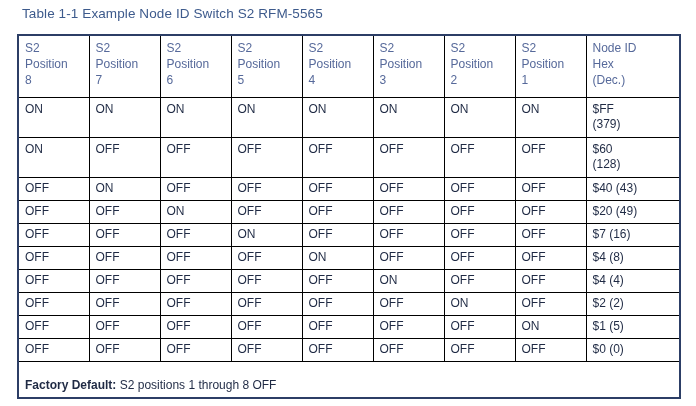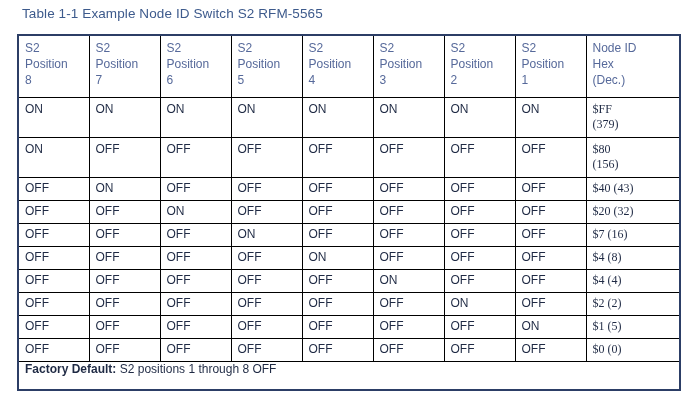--- a/index.html
+++ b/index.html
@@ -69,25 +69,24 @@
     height: 40px;
   }
   tr.row-short td {
     height: 23px;
     padding-top: 3px;
     padding-bottom: 3px;
   }
   td.nodeid .nl {
     display: block;
     white-space: nowrap;
-    font-family: Liberation Serif, serif;
   }
   tr.footer-row td {
-    height: 29px;
-    padding-top: 0;
+    height: 20px;
+    padding-top: 16px;
     color: #1f2a44;
     font-size: 12px;
     border-left: none;
     border-right: none;
     border-bottom: none;
   }
   tr.footer-row td b {
     font-weight: bold;
   }
   col.c-pos { width: 71px; }
@@ -180,22 +179,22 @@
           <tr class="row-tall">
             <td>ON</td>
             <td>OFF</td>
             <td>OFF</td>
             <td>OFF</td>
             <td>OFF</td>
             <td>OFF</td>
             <td>OFF</td>
             <td>OFF</td>
             <td class="nodeid">
-              <span class="nl">$80</span>
-              <span class="nl">(156)</span>
+              <span class="nl">$60</span>
+              <span class="nl">(128)</span>
             </td>
           </tr>
           <tr class="row-short">
             <td>OFF</td>
             <td>ON</td>
             <td>OFF</td>
             <td>OFF</td>
             <td>OFF</td>
             <td>OFF</td>
             <td>OFF</td>
@@ -207,21 +206,21 @@
           <tr class="row-short">
             <td>OFF</td>
             <td>OFF</td>
             <td>ON</td>
             <td>OFF</td>
             <td>OFF</td>
             <td>OFF</td>
             <td>OFF</td>
             <td>OFF</td>
             <td class="nodeid">
-              <span class="nl">$20 (32)</span>
+              <span class="nl">$20 (49)</span>
             </td>
           </tr>
           <tr class="row-short">
             <td>OFF</td>
             <td>OFF</td>
             <td>OFF</td>
             <td>ON</td>
             <td>OFF</td>
             <td>OFF</td>
             <td>OFF</td>

